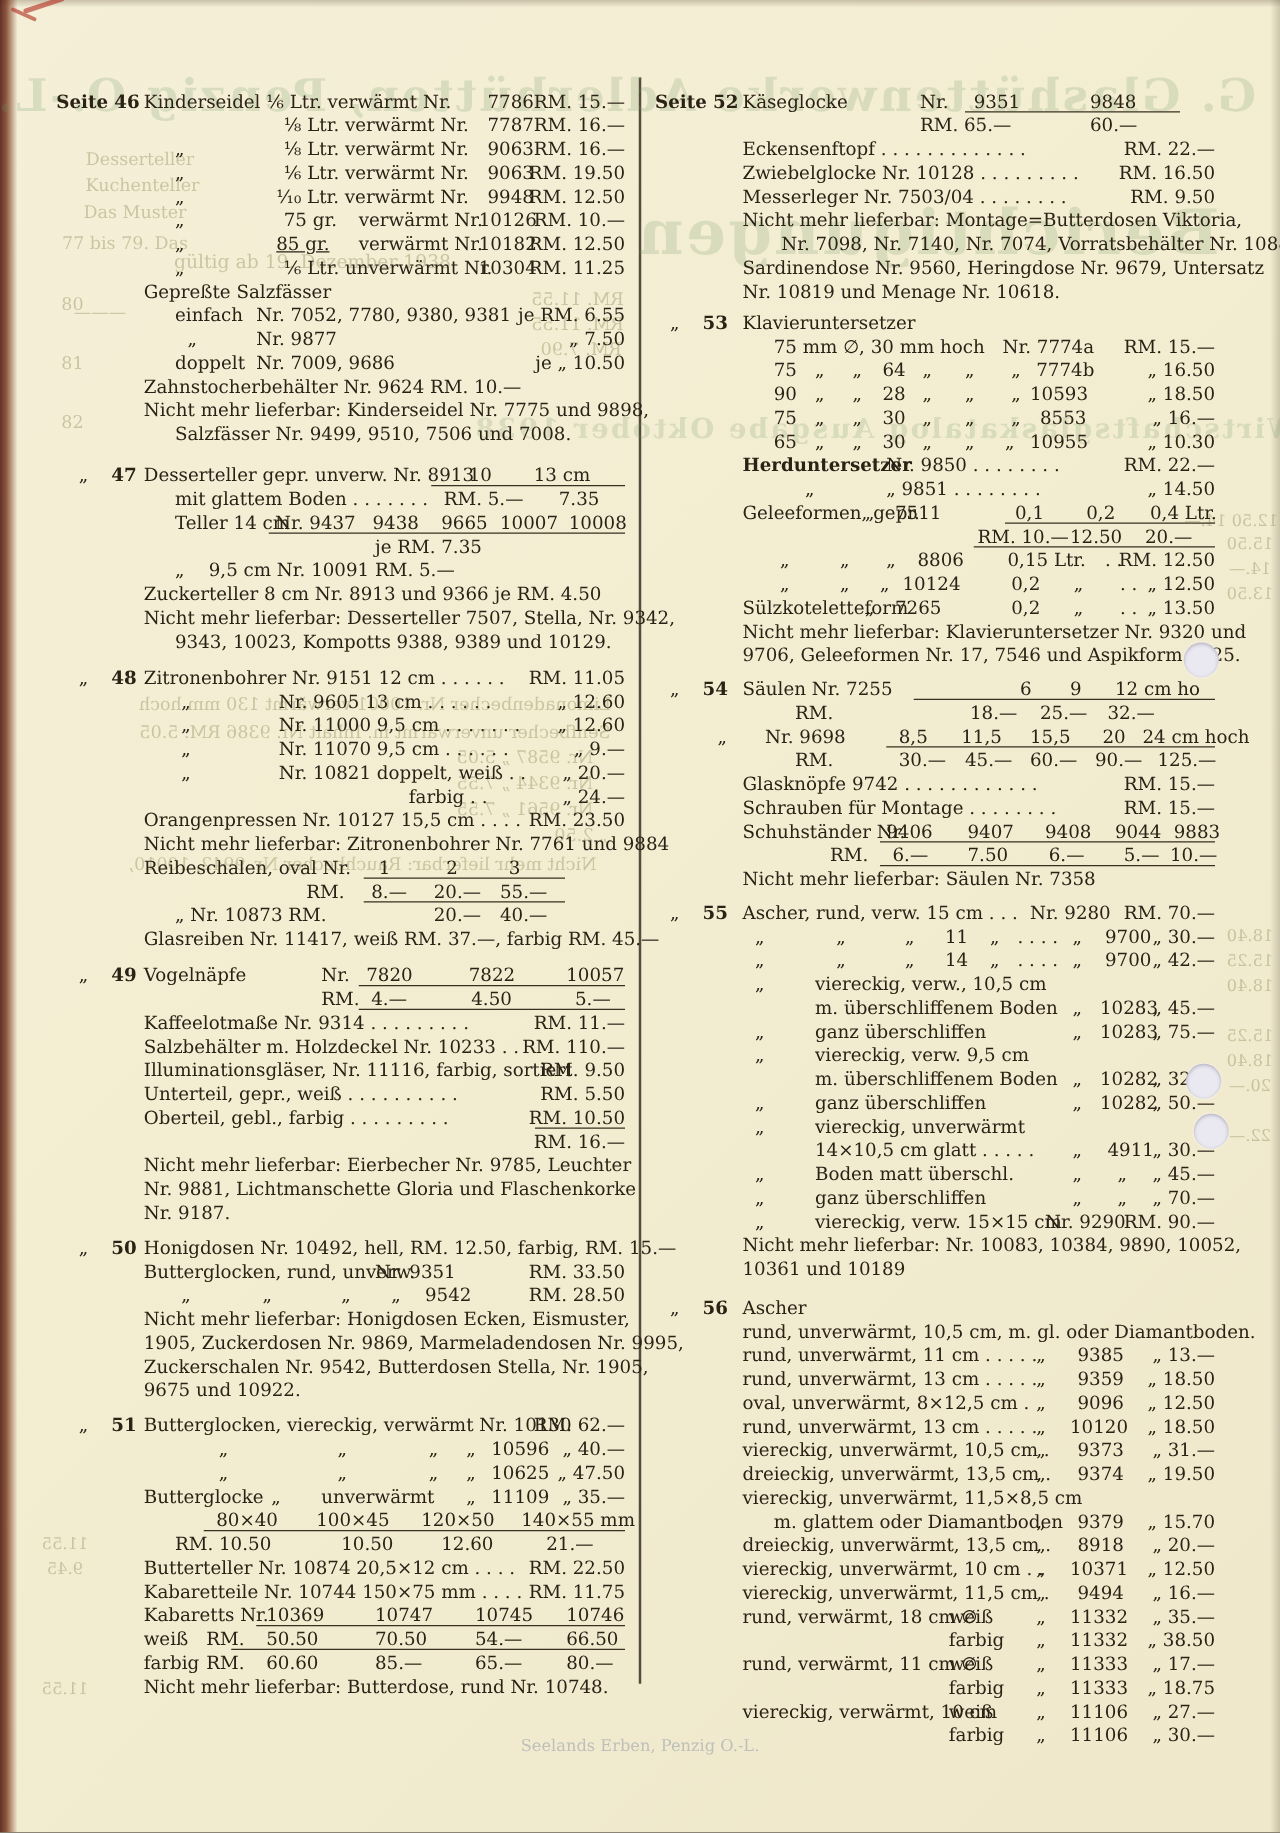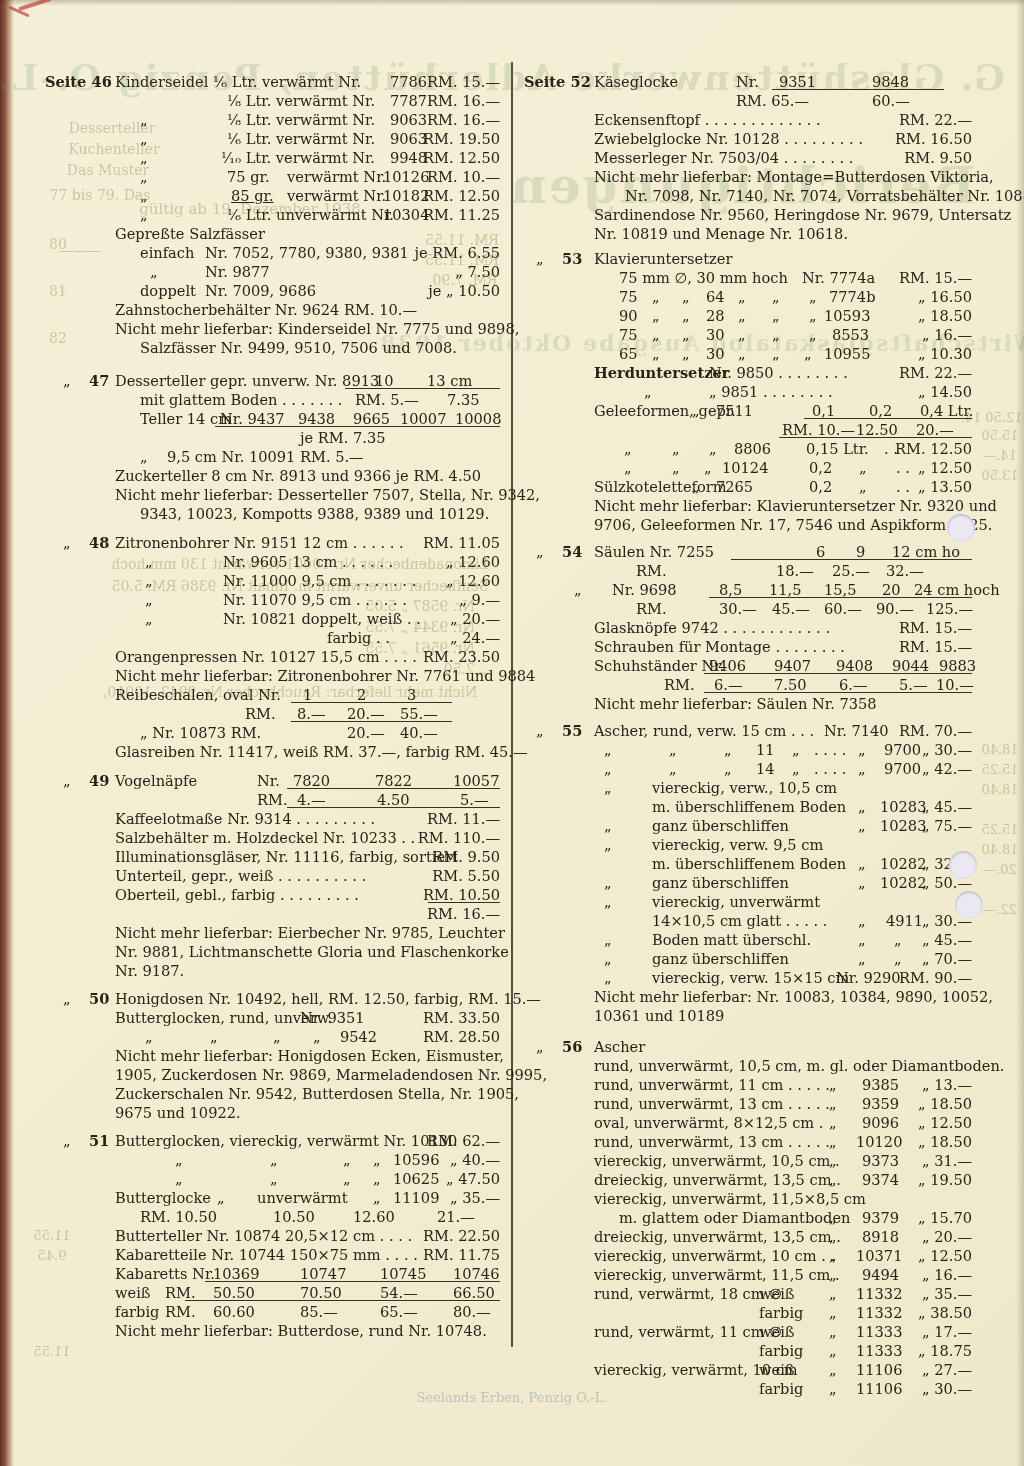--- a/index.html
+++ b/index.html
@@ -110,21 +110,21 @@
           </div>
           <div class="line" style="height: 19px; padding-left: 70px;">
             <span class="seg" style="left: 95px;">„</span>
             <span class="seg" style="left: 182px;">75 gr.</span>
             <span class="seg" style="left: 242px;">verwärmt Nr.</span>
             <span class="seg" style="left: 338px;">10126</span>
             <span class="price">RM. 10.—</span>
           </div>
           <div class="line" style="height: 19px; padding-left: 70px;">
             <span class="seg" style="left: 95px;">„</span>
-            <span class="seg" style="left: 186px; text-decoration: underline;">85 gr.</span>
+            <span class="seg" style="left: 176px; text-decoration: underline;">85 gr.</span>
             <span class="seg" style="left: 242px;">verwärmt Nr.</span>
             <span class="seg" style="left: 338px;">10182</span>
             <span class="price">RM. 12.50</span>
           </div>
           <div class="line" style="height: 19px; padding-left: 70px;">
             <span class="seg" style="left: 95px;">„</span>
             <span class="seg" style="left: 182px;">¹⁄₆ Ltr. unverwärmt Nr.</span>
             <span class="seg" style="left: 338px;">10304</span>
             <span class="price">RM. 11.25</span>
           </div>
@@ -255,20 +255,27 @@
           </div>
           <div class="line" style="height: 19px; padding-left: 70px;">
             <span class="seg" style="left: 130px;">„</span>
             <span class="seg" style="left: 225px;">„</span>
             <span class="seg" style="left: 298px;">„</span>
             <span class="seg" style="left: 328px;">„</span>
             <span class="seg" style="left: 348px;">10625</span>
             <span class="price">„  47.50</span>
           </div>
           <div class="line" style="height: 19px; padding-left: 70px;"><span>Butterglocke</span><span class="seg" style="left: 172px;">„</span><span class="seg" style="left: 212px;">unverwärmt</span><span class="seg" style="left: 328px;">„</span><span class="seg" style="left: 348px;">11109</span><span class="price">„  35.—</span></div>
+          <div class="line" style="height: 19px; padding-left: 70px;">
+            <span class="seg" style="left: 128px;">80×40</span>
+            <span class="seg" style="left: 208px;">100×45</span>
+            <span class="seg" style="left: 292px;">120×50</span>
+            <span class="seg" style="left: 372px;">140×55 mm</span>
+            <div class="rule" style="left: 118px; width: 337px;"></div>
+          </div>
           <div class="line" style="height: 19px; padding-left: 70px;">
             <span class="seg" style="left: 95px;">RM. 10.50</span>
             <span class="seg" style="left: 228px;">10.50</span>
             <span class="seg" style="left: 308px;">12.60</span>
             <span class="seg" style="left: 392px;">21.—</span>
           </div>
           <div class="line" style="height: 19px; padding-left: 70px;"><span>Butterteller Nr. 10874 20,5×12 cm  .  .  .  .</span><span class="price">RM. 22.50</span></div>
           <div class="line" style="height: 19px; padding-left: 70px;"><span>Kabaretteile Nr. 10744 150×75 mm  .  .  .  .</span><span class="price">RM. 11.75</span></div>
           <div class="line" style="height: 19px; padding-left: 70px;"><span>Kabaretts  Nr.</span><span class="seg" style="left: 168px;">10369</span><span class="seg" style="left: 255px;">10747</span><span class="seg" style="left: 335px;">10745</span><span class="seg" style="left: 408px;">10746</span><div class="rule" style="left: 160px; width: 295px;"></div></div>
           <div class="line" style="height: 19px; padding-left: 70px;"><span>weiß</span><span class="seg" style="left: 120px;">RM.</span><span class="seg" style="left: 168px;">50.50</span><span class="seg" style="left: 255px;">70.50</span><span class="seg" style="left: 335px;">54.—</span><span class="seg" style="left: 408px;">66.50</span><div class="rule" style="left: 140px; width: 315px;"></div></div>
@@ -408,21 +415,21 @@
             <span class="seg" style="left: 190px;">6.—</span>
             <span class="seg" style="left: 250px;">7.50</span>
             <span class="seg" style="left: 315px;">6.—</span>
             <span class="seg" style="left: 375px;">5.—</span>
             <span class="seg" style="left: 412px;">10.—</span>
             <div class="rule" style="left: 180px; width: 268px;"></div>
           </div>
           <div class="line" style="height: 19px; padding-left: 70px;"><span>Nicht mehr lieferbar: Säulen Nr. 7358</span></div>
         </div>
         <div class="sec" style="margin-top: 8px;">
-          <div class="line" style="height: 19px; padding-left: 70px;"><span class="seg" style="left: 12px;">„</span><span class="seg b" style="left: 38px;">55</span><span>Ascher, rund, verw. 15 cm   .   .   .</span><span class="seg" style="left: 300px;">Nr. 7140</span><span class="price">RM. 70.—</span></div>
+          <div class="line" style="height: 19px; padding-left: 70px;"><span class="seg" style="left: 12px;">„</span><span class="seg b" style="left: 38px;">55</span><span>Ascher, rund, verw. 15 cm   .   .   .</span><span class="seg" style="left: 300px;">Nr. 9280</span><span class="price">RM. 70.—</span></div>
           <div class="line" style="height: 19px; padding-left: 70px;">
             <span class="seg" style="left: 80px;">„</span>
             <span class="seg" style="left: 145px;">„</span>
             <span class="seg" style="left: 200px;">„</span>
             <span class="seg" style="left: 232px;">11</span>
             <span class="seg" style="left: 268px;">„</span>
             <span class="seg" style="left: 290px;">.  .  .  .</span>
             <span class="seg" style="left: 334px;">„</span>
             <span class="seg" style="left: 360px;">9700</span>
             <span class="price">„  30.—</span>

